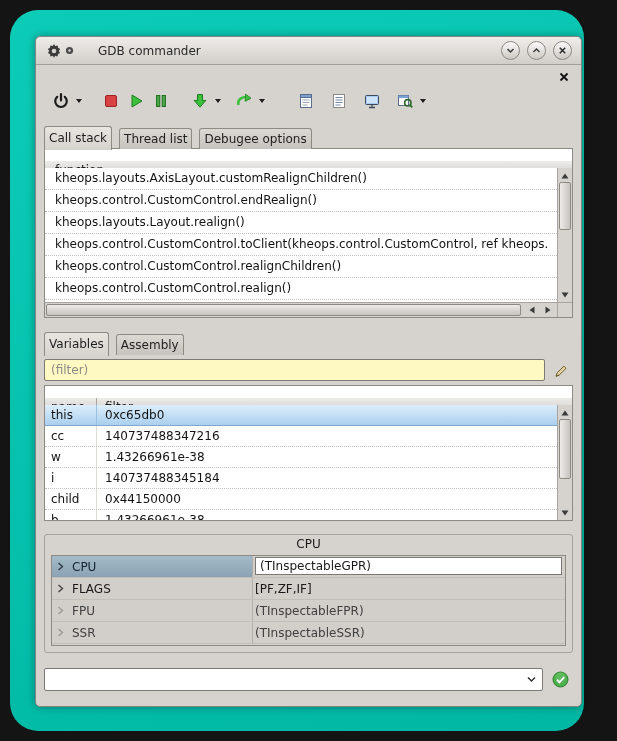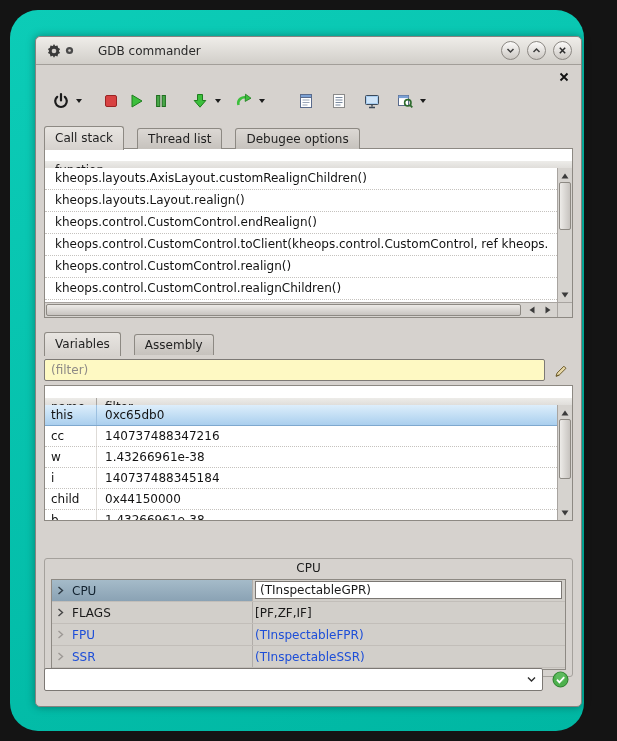--- a/index.html
+++ b/index.html
@@ -29,23 +29,23 @@
   .toolbar { position:absolute; left:12px; top:48px; height:32px; display:flex; align-items:center; }
   .tbtn { width:25px; height:27px; display:flex; align-items:center; justify-content:center; border-radius:3px; }
   .dd { width:11px; height:27px; display:flex; align-items:center; justify-content:center; }
   .dd i { display:block; width:0; height:0; border-left:3.5px solid transparent;
           border-right:3.5px solid transparent; border-top:4.5px solid #1d1d1d; }
   .gap-s { width:8px; } .gap-m { width:14px; } .gap-l { width:26px; }
 
   
   .tabbar { position:absolute; left:8px; display:flex; align-items:flex-end; height:25px; z-index:3; }
   .tabbar.t1 { top:87px; } .tabbar.t2 { top:293px; }
-  .tab { height:21px; line-height:20px; padding:0 10px; font-size:12px; color:#1f1f1f;
+  .tab { height:21px; line-height:20px; padding:0 4px; font-size:12px; color:#1f1f1f;
          background:linear-gradient(#dcd8d4,#c6c2bd); border:1px solid #8d8983; border-bottom:none;
-         border-radius:3px 3px 0 0; margin-right:13px; white-space:nowrap; }
+         border-radius:3px 3px 0 0; margin-right:7px; white-space:nowrap; }
   .tab.active { height:24px; line-height:23px; background:linear-gradient(#e8e5e1,#d6d2ce); margin-bottom:-1px; z-index:4; }
 
   
   .panel { position:absolute; left:8px; right:8px; background:#fff; border:1px solid #8d8983; overflow:hidden; }
   #callstack-panel { top:111px; height:170px; }
   #vars-panel { top:348px; height:136px; }
 
   .grid-header { position:absolute; top:12px; left:0; right:0; height:19px; line-height:18px;
                  background:linear-gradient(#edece9,#cbc7c3); border-bottom:1px solid #a09c97;
                  color:#1c1c1c; font-size:12px; }
@@ -86,31 +86,31 @@
   #filter-row { position:absolute; left:8px; right:8px; top:322px; height:23px; }
   #filter-input { position:absolute; left:0; top:0; right:28px; height:22px; border:1px solid #7d7975;
                   border-radius:2px; background:#fef9c3; padding:0 6px; font-size:12px;
                   font-family:"DejaVu Sans", sans-serif; color:#222; outline:none; }
   #filter-input::placeholder { color:#8f8b87; }
   #filter-btn { position:absolute; right:3px; top:3px; width:18px; height:18px;
                 display:flex; align-items:center; justify-content:center; }
 
   
   #cpu-box { position:absolute; left:8px; right:8px; top:497px; height:119px;
-             border:1px solid #a5a19c; border-radius:3px;margin-top:24px; }
+             border:1px solid #a5a19c; border-radius:3px; }
   #cpu-title { position:absolute; top:2px; left:0; right:0; text-align:center; font-size:12px; color:#1c1c1c; }
   #cpu-grid { position:absolute; left:6px; right:6px; top:20px; bottom:6px; border:1px solid #8d8983;
               background:#d2cfca; overflow:hidden; }
   .pg-row { display:flex; height:22px; border-bottom:1px solid #c2beb9; align-items:stretch; }
   .pg-exp { width:17px; display:flex; align-items:center; justify-content:center; }
   .pg-name { width:183px; padding-left:3px; font-size:12px; color:#191919; display:flex; align-items:center; }
   .pg-value { flex:1; border-left:1px solid #b1ada9; padding-left:2px; font-size:12px; color:#191919;
               display:flex; align-items:center; position:relative; }
   .pg-row.sel .pg-exp, .pg-row.sel .pg-name { background:linear-gradient(#a5bbc9,#8aa2b4); color:#132330; }
-  .pg-row.dis .pg-name, .pg-row.dis .pg-value { color:#1d4ed8; }
+  .pg-row.dis .pg-name, .pg-row.dis .pg-value { color:#404040; }
   .pg-editor { position:absolute; left:2px; right:3px; top:1px; bottom:2px; background:#fff;
                border:1px solid #7b7773; display:flex; align-items:center; padding-left:4px;
                font-size:12px; color:#191919; }
 
   
   #cmd-row { position:absolute; left:8px; right:8px; top:631px; height:23px; }
   #cmd-combo { position:absolute; left:0; right:30px; top:0; height:23px; background:#fff;
                border:1px solid #7c7874; border-radius:2px; }
   #cmd-input { position:absolute; left:4px; top:1px; right:22px; bottom:1px; border:none; outline:none;
                font-size:12px; font-family:"DejaVu Sans", sans-serif; background:transparent; }
@@ -249,25 +249,25 @@
       <div class="tabbar t1">
         <div class="tab active">Call stack</div>
         <div class="tab">Thread list</div>
         <div class="tab">Debugee options</div>
       </div>
 
       <div class="panel" id="callstack-panel">
         <div class="grid-header" id="cs-header">function</div>
         <div class="cs-rows">
           <div class="cs-row">kheops.layouts.AxisLayout.customRealignChildren()</div>
+          <div class="cs-row">kheops.control.CustomControl.endRealign()</div>
           <div class="cs-row">kheops.layouts.Layout.realign()</div>
-          <div class="cs-row">kheops.control.CustomControl.endRealign()</div>
           <div class="cs-row">kheops.control.CustomControl.toClient(kheops.control.CustomControl, ref kheops.</div>
+          <div class="cs-row">kheops.control.CustomControl.realignChildren()</div>
           <div class="cs-row">kheops.control.CustomControl.realign()</div>
-          <div class="cs-row">kheops.control.CustomControl.realignChildren()</div>
         </div>
         <div class="vscroll" id="cs-vscroll">
           <div class="sarrow up">
             <svg width="8" height="8">
                 <polygon points="4,1.5 7.5,6.5 0.5,6.5" fill="#3b3b3b"></polygon>
               </svg>
           </div>
           <div class="vthumb" id="cs-vthumb"></div>
           <div class="sarrow down">
             <svg width="8" height="8">

